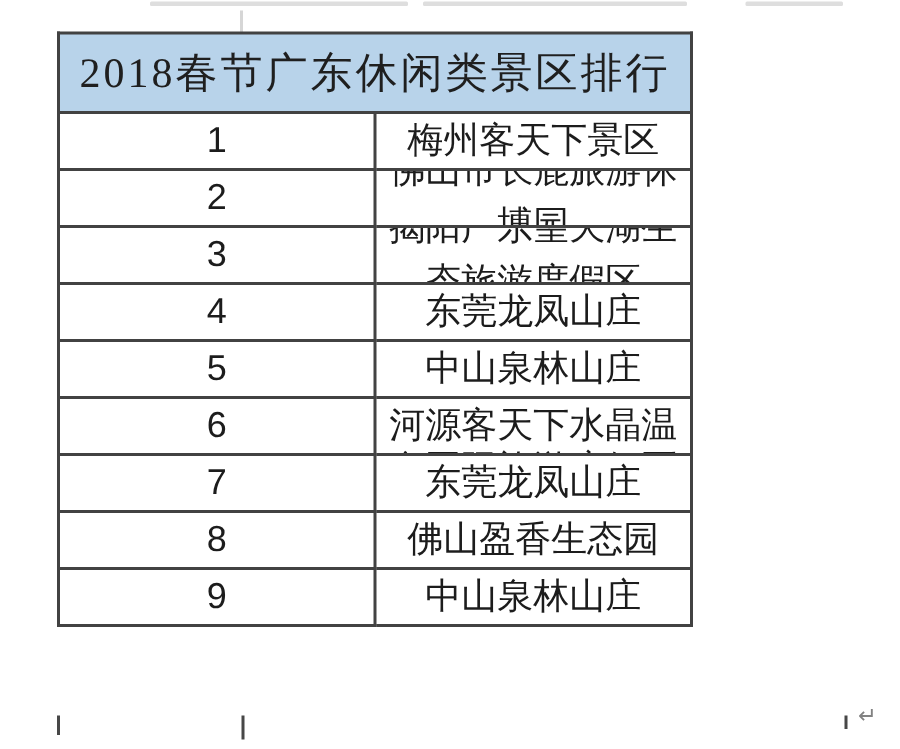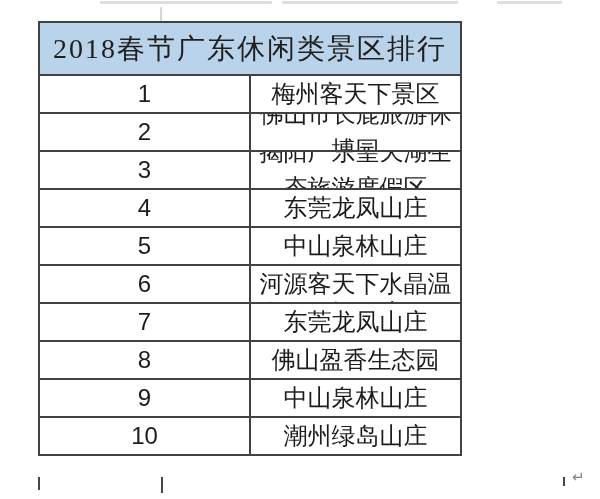--- a/index.html
+++ b/index.html
@@ -207,30 +207,20 @@
       <td class="cell-rank">
         <span>9</span>
       </td>
       <td class="cell-name">
         <div class="name-box">
           <span class="name-text">中山泉林山庄</span>
         </div>
       </td>
     </tr>
 
-    <tr>
-      <td class="cell-rank">
-        <span>10</span>
-      </td>
-      <td class="cell-name">
-        <div class="name-box">
-          <span class="name-text">潮州绿岛山庄</span>
-        </div>
-      </td>
-    </tr>
   </tbody>
   </table>
 
   <div class="stub-bottom" id="stub-b-left"></div>
   <div class="stub-bottom" id="stub-b-divider"></div>
   <div class="stub-bottom" id="stub-b-right"></div>
 
   <span class="return-mark">↵</span>
 
 </div>

